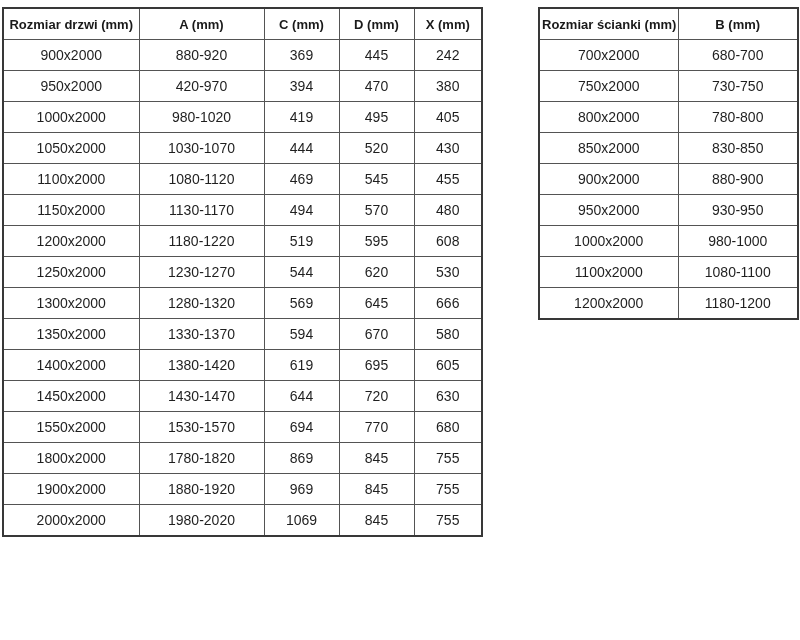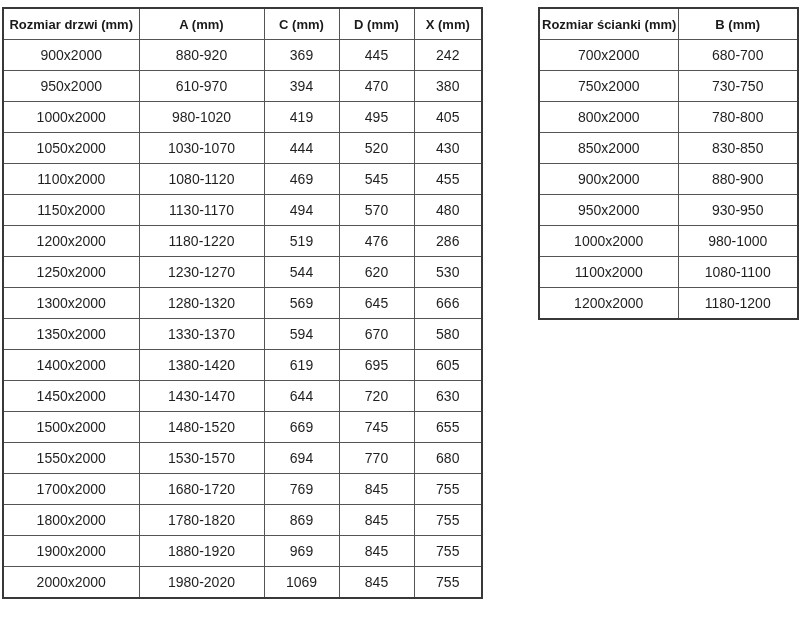--- a/index.html
+++ b/index.html
@@ -84,21 +84,21 @@
     <tbody>
       <tr>
         <td>900x2000</td>
         <td>880-920</td>
         <td>369</td>
         <td>445</td>
         <td>242</td>
       </tr>
       <tr>
         <td>950x2000</td>
-        <td>610-970</td>
+        <td>420-970</td>
         <td>394</td>
         <td>470</td>
         <td>380</td>
       </tr>
       <tr>
         <td>1000x2000</td>
         <td>980-1020</td>
         <td>419</td>
         <td>495</td>
         <td>405</td>
@@ -121,22 +121,22 @@
         <td>1150x2000</td>
         <td>1130-1170</td>
         <td>494</td>
         <td>570</td>
         <td>480</td>
       </tr>
       <tr>
         <td>1200x2000</td>
         <td>1180-1220</td>
         <td>519</td>
-        <td>476</td>
-        <td>286</td>
+        <td>595</td>
+        <td>608</td>
       </tr>
       <tr>
         <td>1250x2000</td>
         <td>1230-1270</td>
         <td>544</td>
         <td>620</td>
         <td>530</td>
       </tr>
       <tr>
         <td>1300x2000</td>
@@ -160,41 +160,27 @@
         <td>605</td>
       </tr>
       <tr>
         <td>1450x2000</td>
         <td>1430-1470</td>
         <td>644</td>
         <td>720</td>
         <td>630</td>
       </tr>
       <tr>
-        <td>1500x2000</td>
-        <td>1480-1520</td>
-        <td>669</td>
-        <td>745</td>
-        <td>655</td>
-      </tr>
-      <tr>
         <td>1550x2000</td>
         <td>1530-1570</td>
         <td>694</td>
         <td>770</td>
         <td>680</td>
       </tr>
       <tr>
-        <td>1700x2000</td>
-        <td>1680-1720</td>
-        <td>769</td>
-        <td>845</td>
-        <td>755</td>
-      </tr>
-      <tr>
         <td>1800x2000</td>
         <td>1780-1820</td>
         <td>869</td>
         <td>845</td>
         <td>755</td>
       </tr>
       <tr>
         <td>1900x2000</td>
         <td>1880-1920</td>
         <td>969</td>

